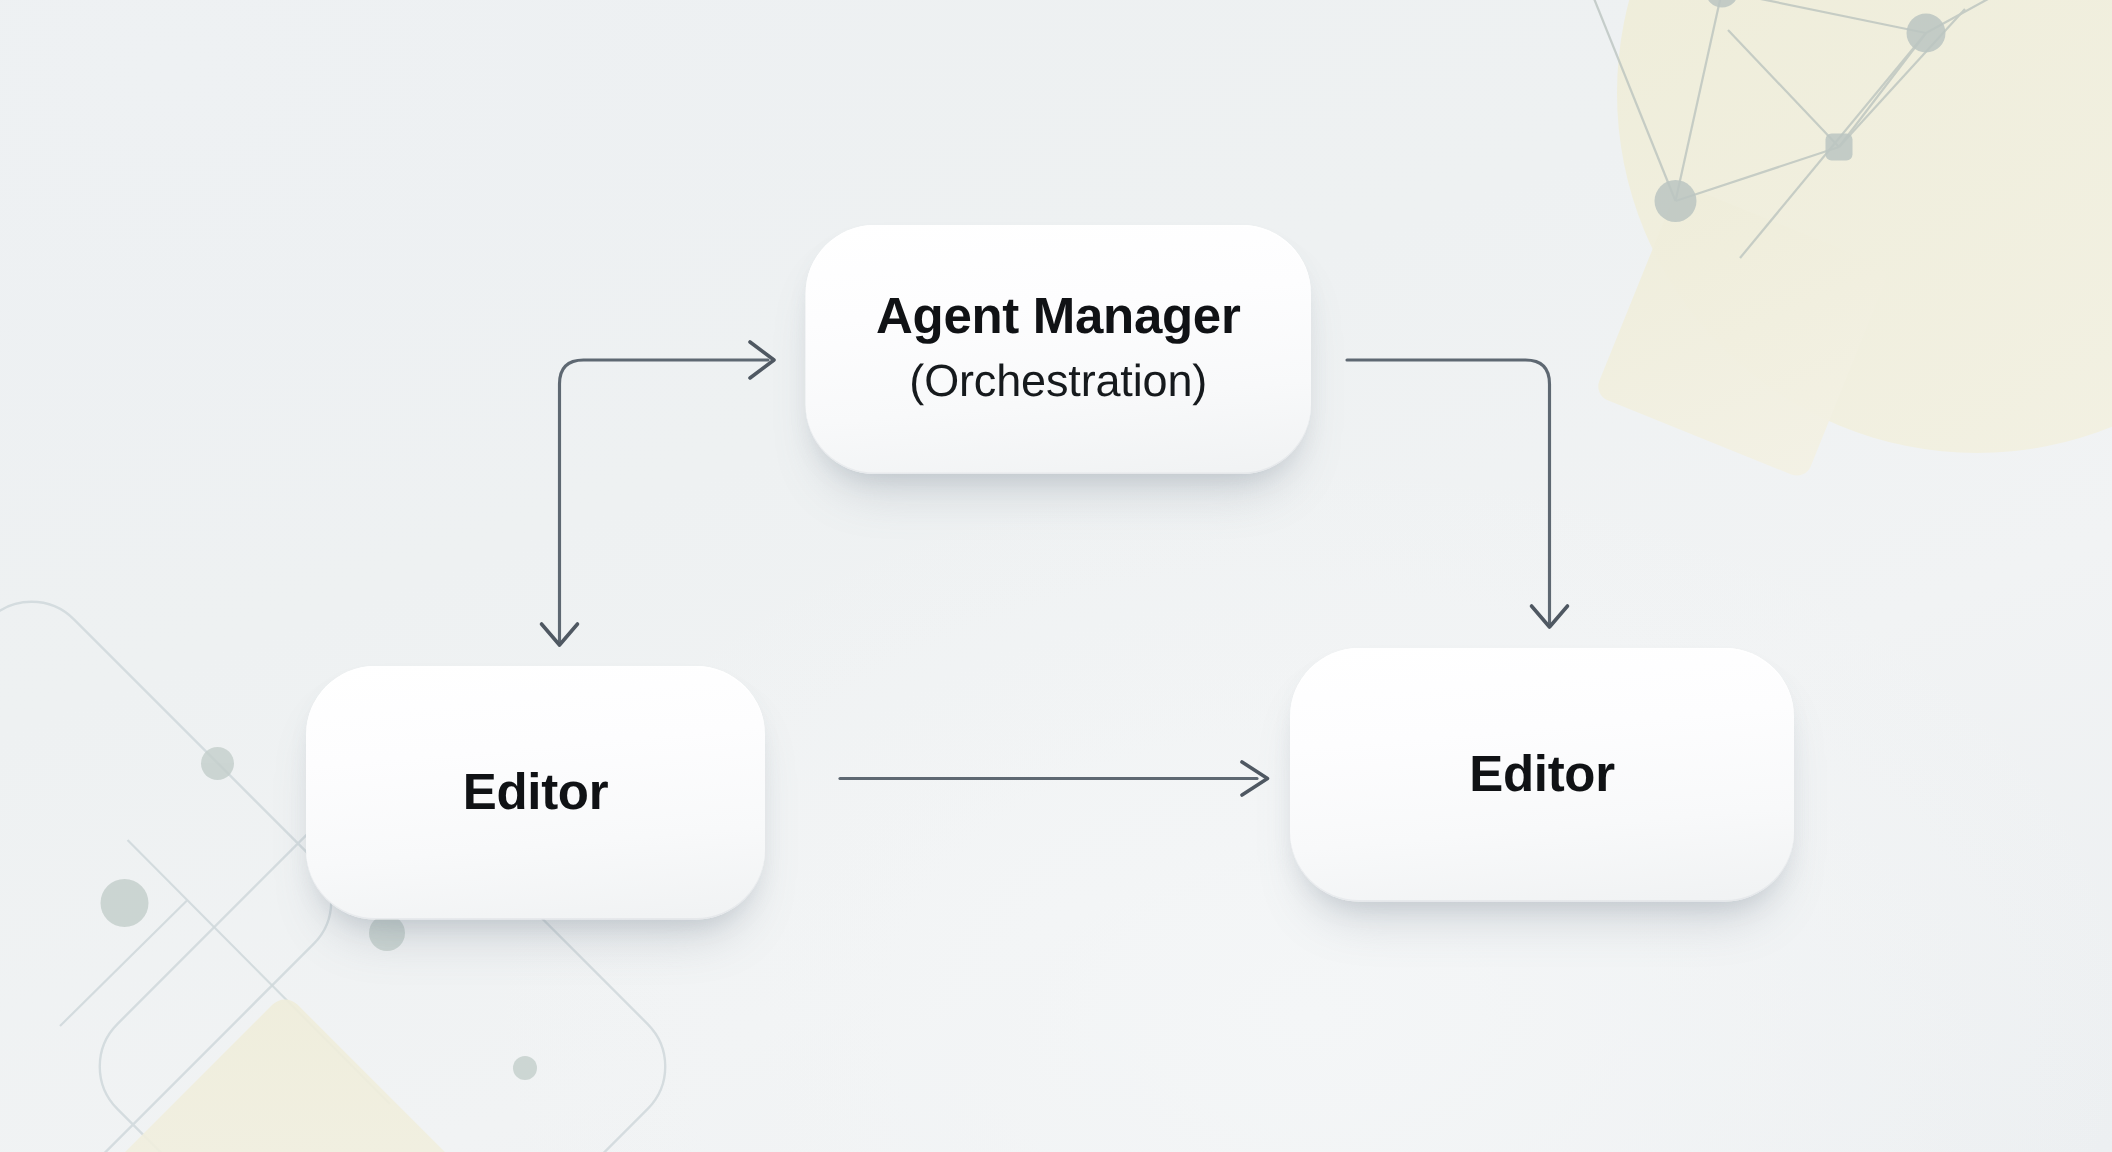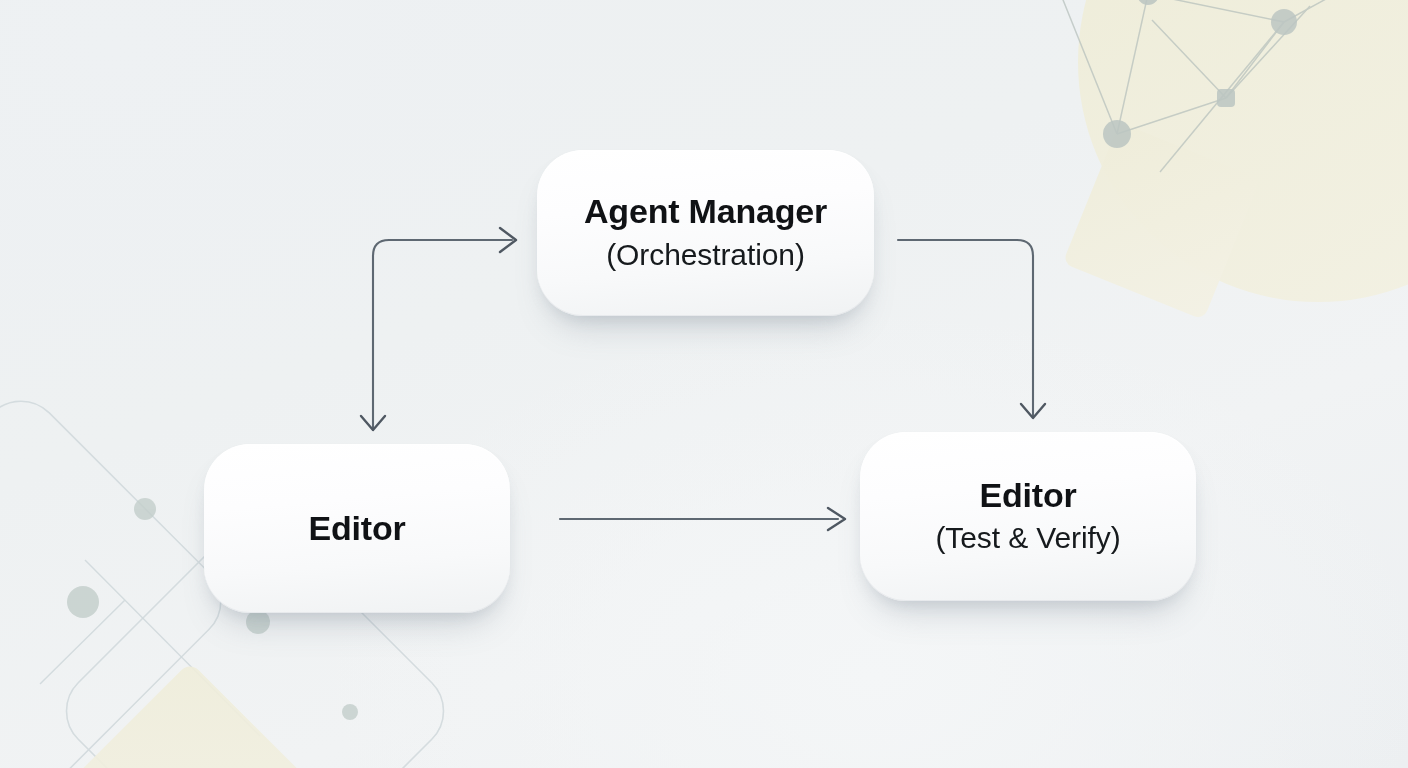--- a/index.html
+++ b/index.html
@@ -176,16 +176,15 @@
     <div class="node-title">Agent Manager</div>
     <div class="node-sub">(Orchestration)</div>
   </div>
 
   <div class="node" id="node-editor">
     <div class="node-title">Editor</div>
   </div>
 
   <div class="node" id="node-browser">
     <div class="node-title">Editor</div>
-    <div class="node-sub">(Test &amp; Verify)</div>
   </div>
 
 </div>
 
 </body></html>

